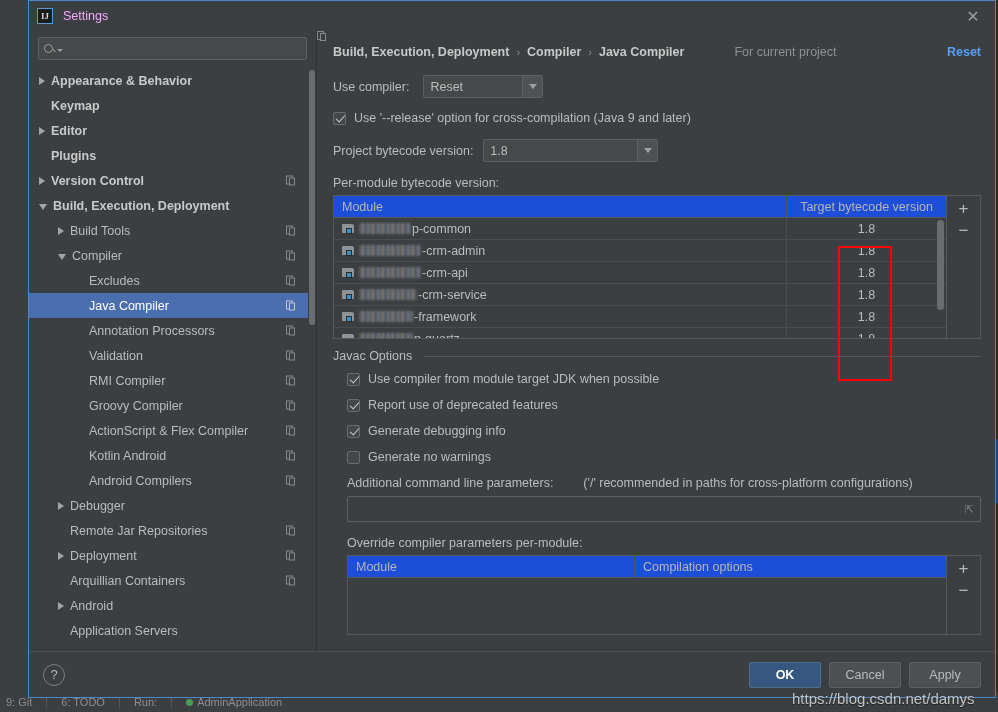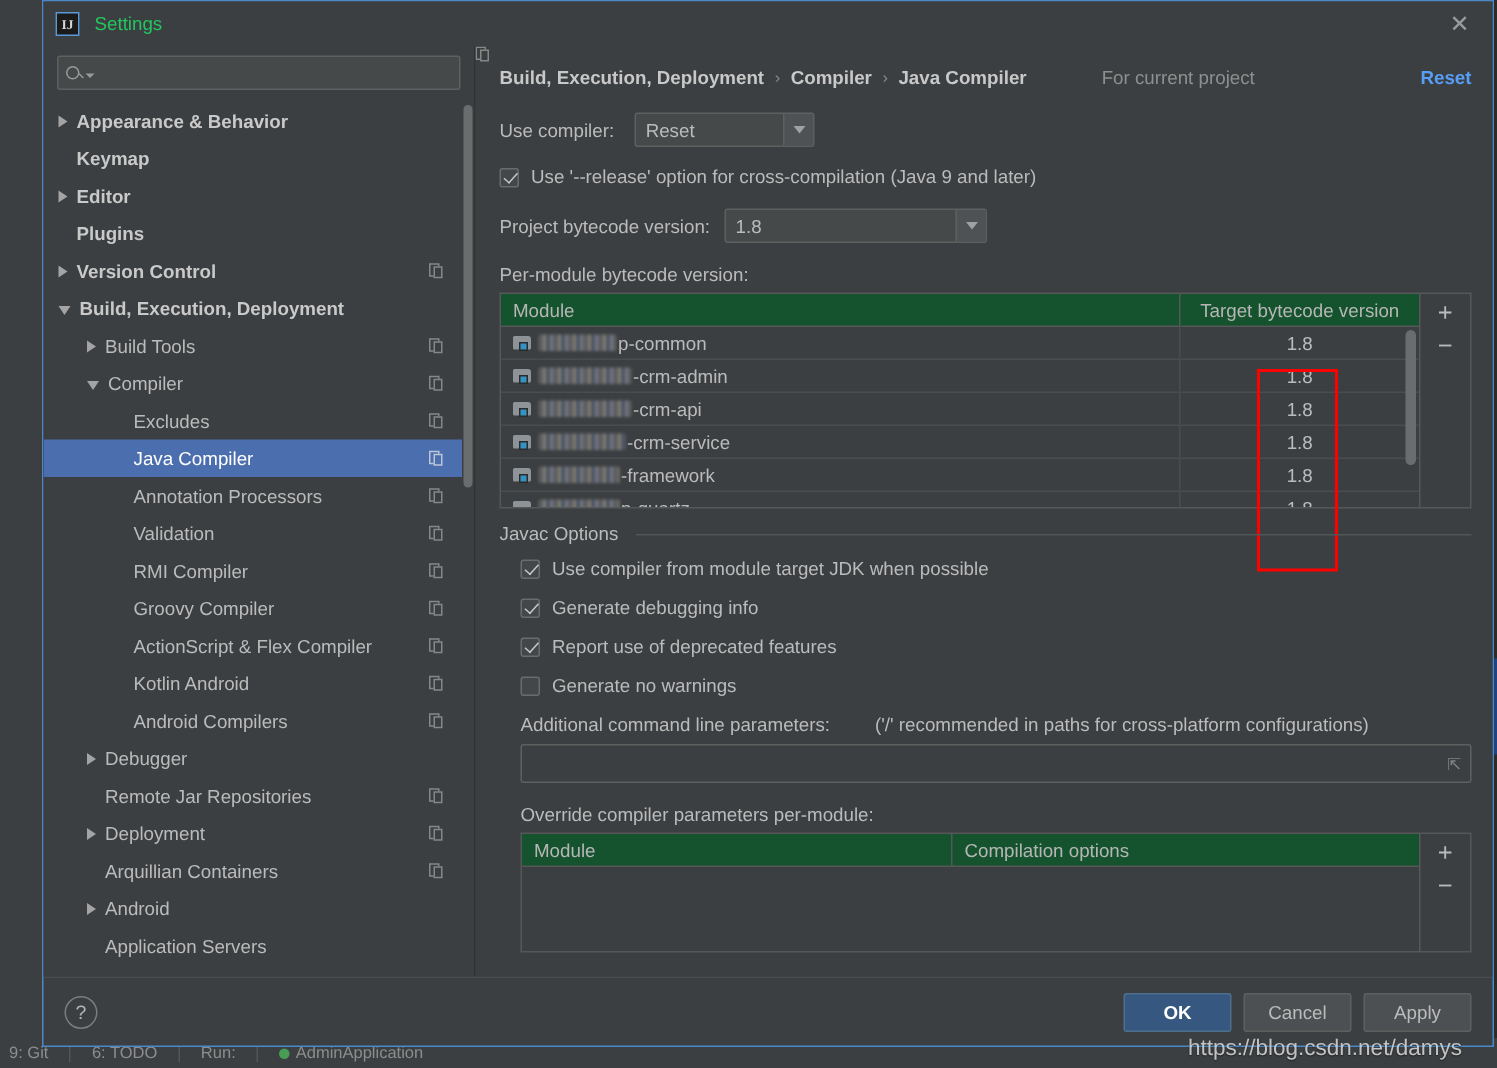--- a/index.html
+++ b/index.html
@@ -50,21 +50,21 @@
     display: flex; align-items: center; padding: 0 0 0 8px;
     background: #3c3f41;
   }
   #ij-logo {
     width: 16px; height: 16px; margin-right: 10px;
     background: #1b1b1b; border: 1px solid #5a9bd5;
     display: flex; align-items: center; justify-content: center;
     font-size: 9px; font-weight: bold; color: #d7d7d7;
     font-family: "Liberation Serif", serif; line-height: 1;
   }
-  #title-text { font-size: 12.5px; color: #22c55e; }
+  #title-text { font-size: 12.5px; color: #f0abfc; }
   #close-btn {
     margin-left: auto; width: 44px; height: 30px;
     display: flex; align-items: center; justify-content: center;
     color: #9a9a9a; font-size: 16px; cursor: pointer;
   }
 
   #body-row { flex: 1; display: flex; min-height: 0; }
 
   
   #sidebar {
@@ -166,21 +166,21 @@
     position: relative;
   }
   .cbox.on::after {
     content: ""; position: absolute; left: 3.5px; top: 0px;
     width: 4px; height: 8px; border: solid #c8c8c8;
     border-width: 0 1.6px 1.6px 0; transform: rotate(42deg);
   }
 
   .tbl-wrap { border: 1px solid #555759; background: #3c3f41; display: flex; }
   .tbl { flex: 1; min-width: 0; display: flex; flex-direction: column; }
-  .thead { display: flex; height: 22px; background: #14532d; border-bottom: 1px solid #555759; }
+  .thead { display: flex; height: 22px; background: #1d4ed8; border-bottom: 1px solid #555759; }
   .th { color: #b6b6b6; font-size: 12.5px; display: flex; align-items: center; padding: 0 8px; }
   .th.sepl { border-left: 1px solid #555759; }
   .tbody { flex: 1; overflow: hidden; position: relative; }
   .trow { display: flex; height: 22px; border-bottom: 1px solid #4a4d4f; }
   .td { display: flex; align-items: center; padding: 0 8px; color: #bbbbbb; font-size: 12.5px; overflow: hidden; white-space: nowrap; }
   .td.cc { justify-content: center; }
   .td.sepl { border-left: 1px solid #4a4d4f; }
   .mod-ico {
     width: 13px; height: 12px; flex: 0 0 13px; margin-right: 4px; position: relative;
   }
@@ -605,25 +605,25 @@
           <span class="line"></span>
         </div>
 
         <div id="javac-checkboxes" style="padding-left:14px; padding-top:9px">
             <div class="cb-row" style="margin-bottom: 12px;">
               <span class="cbox on"></span>
               <span class="lbl">Use compiler from module target JDK when possible</span>
             </div>
             <div class="cb-row" style="margin-bottom: 12px;">
               <span class="cbox on"></span>
-              <span class="lbl">Generate debugging info</span>
+              <span class="lbl">Report use of deprecated features</span>
             </div>
             <div class="cb-row" style="margin-bottom: 12px;">
               <span class="cbox on"></span>
-              <span class="lbl">Report use of deprecated features</span>
+              <span class="lbl">Generate debugging info</span>
             </div>
             <div class="cb-row" style="margin-bottom: 12px;">
               <span class="cbox"></span>
               <span class="lbl">Generate no warnings</span>
             </div>
           </div>
 
         <div class="row" style="padding-left:14px; margin-top:6px; gap:30px">
           <span class="lbl">Additional command line parameters:</span>
           <span class="lbl">('/' recommended in paths for cross-platform configurations)</span>

